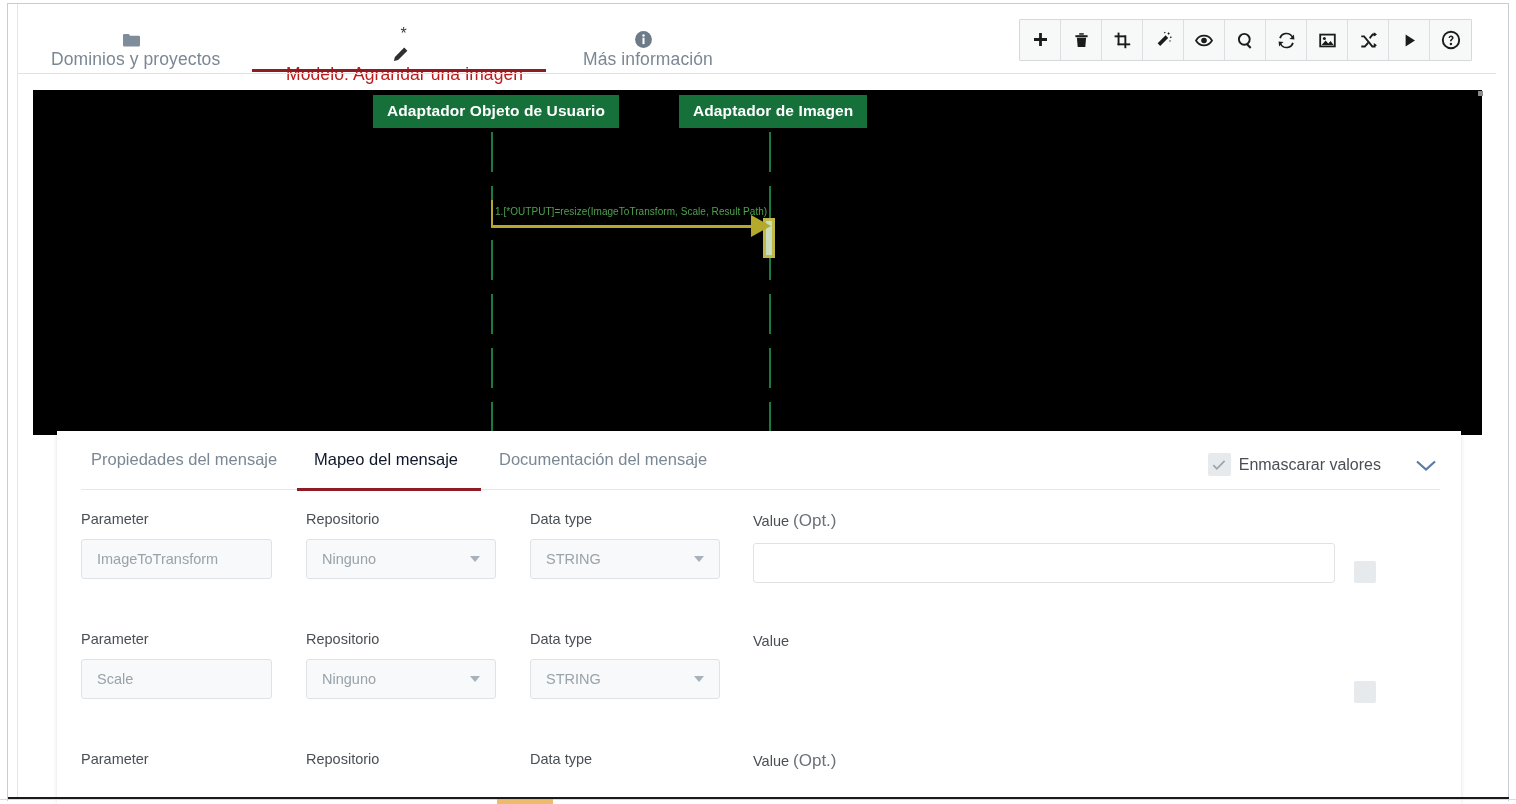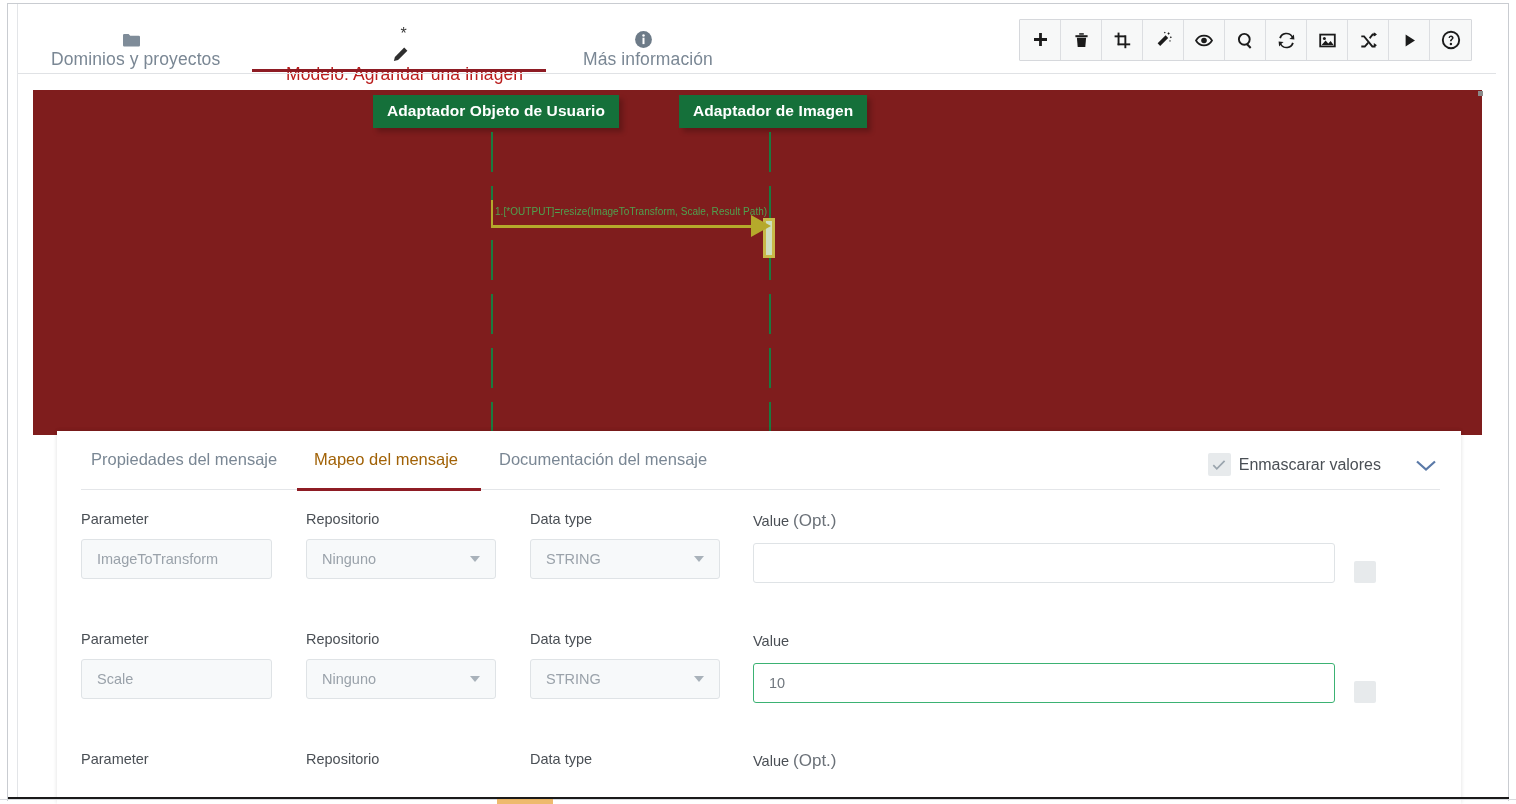--- a/index.html
+++ b/index.html
@@ -107,21 +107,21 @@
     cursor: pointer;
   }
   .tb-btn:last-child { border-right: none; }
   .tb-btn svg { display: block; }
 
   
   .canvas {
     position: absolute;
     left: 33px; top: 90px;
     width: 1449px; height: 345px;
-    background: #7f1d1d;
+    background: #000000;
   }
   .canvas-handle {
     position: absolute;
     left: 1478px; top: 91px;
     width: 5px; height: 5px;
     background: #8a8a8a;
   }
 
   .lifeline-box {
     position: absolute;
@@ -190,21 +190,21 @@
     width: 100%; height: 60px;
   }
   .ptab {
     position: absolute;
     top: 19px;
     font-size: 16.5px;
     color: #7a8794;
     white-space: nowrap;
     cursor: pointer;
   }
-  .ptab.active { color: #a16207; }
+  .ptab.active { color: #0f172a; }
   .ptab-bar {
     position: absolute;
     left: 240px; top: 57px;
     width: 184px; height: 3px;
     background: #8e1c24;
   }
   .panel-tabs-rule {
     position: absolute;
     left: 24px; top: 58px;
     width: 1359px; height: 1px;
@@ -567,21 +567,20 @@
           <div class="fselect">
             <span>STRING</span>
             <span class="caret-dn"></span>
           </div>
         </div>
         <div class="fcell" style="left:696px; width:582px;">
           <span class="flabel">
             <span>Value</span>
             <span class="opt"></span>
           </span>
-          <div class="finput active">10</div>
         </div>
         <div class="fbtn-sq" style="left:1297px; top:50px;"></div>
       </div>
 
       <div class="frow" style="top:240px;">
         <div class="fcell" style="left:24px; width:191px;">
           <span class="flabel">Parameter</span>
         </div>
         <div class="fcell" style="left:249px; width:190px;">
           <span class="flabel">Repositorio</span>

